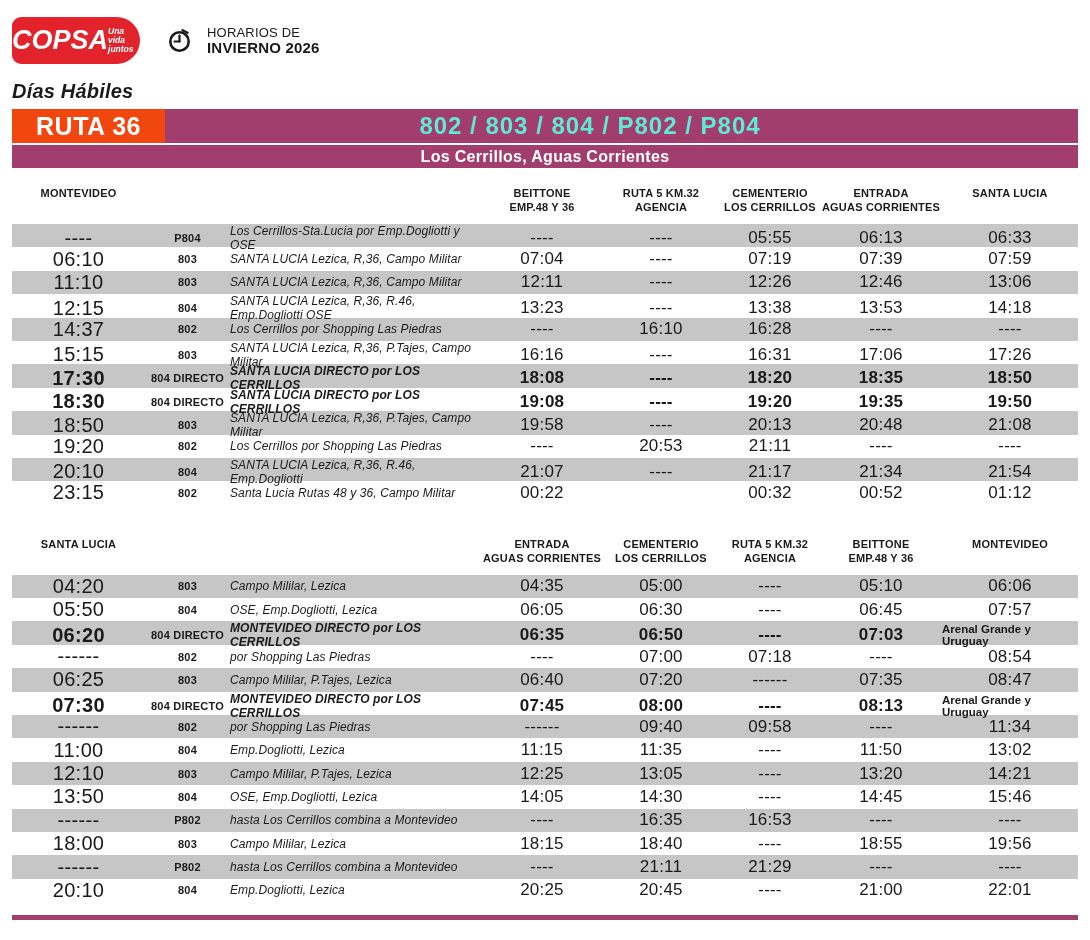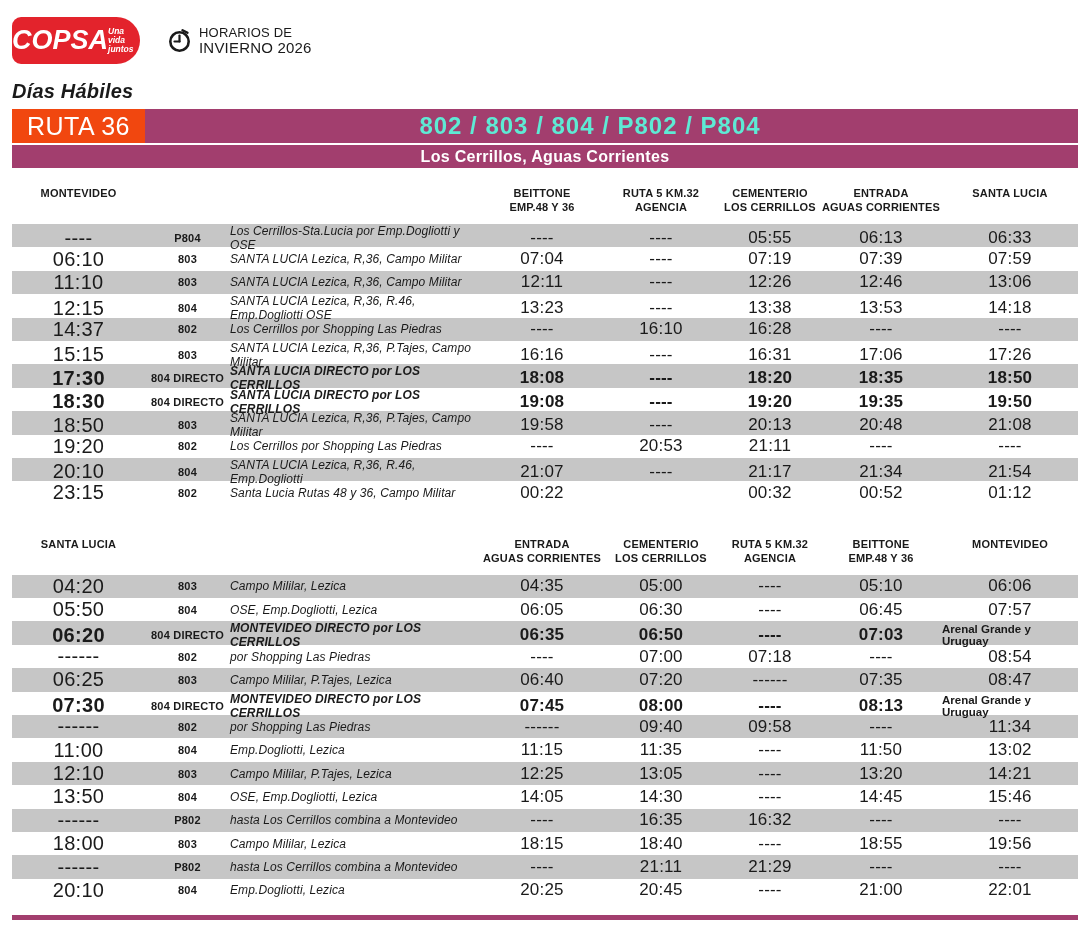--- a/index.html
+++ b/index.html
@@ -5,32 +5,32 @@
   html,body{margin:0;padding:0;background:#ffffff;}
   body{width:1090px;height:940px;font-family:"Liberation Sans",sans-serif;color:#1a1a1a;overflow:hidden;}
   .page{width:1066px;margin:0 12px;position:relative;}
 
   
   .brand-row{display:flex;align-items:center;padding-top:14px;height:52px;}
   .logo{background:#e3232c;border-radius:10px 26px 26px 10px;width:128px;height:47px;
         display:flex;flex-direction:row;align-items:center;justify-content:center;color:#fff;}
   .logo .copsa{font-size:27px;font-weight:bold;font-style:italic;letter-spacing:0px;line-height:24px;}
   .logo .tag{font-size:8.5px;font-style:italic;font-weight:bold;line-height:9px;}
-  .sched{display:flex;align-items:center;margin-left:27px;}
+  .sched{display:flex;align-items:center;margin-left:27px;gap:8px;}
   .clock{margin-right:7px;}
   .sched-text .l1{font-size:13px;line-height:14px;letter-spacing:0.2px;}
-  .sched-text .l2{font-size:15px;font-weight:normal;line-height:15px;letter-spacing:0.2px;}
+  .sched-text .l2{font-size:15px;font-weight:bold;line-height:15px;letter-spacing:0.2px;}
 
   .days{font-size:20px;font-weight:bold;font-style:italic;margin-top:14px;letter-spacing:0.2px;}
 
   
   .bar1{margin-top:6px;height:34px;background:var(--maroon);display:flex;align-items:center;position:relative;}
   .ruta-badge{position:absolute;left:0;top:0;height:34px;background:var(--orange);
-              display:flex;align-items:center;justify-content:center;width:133px;
-              color:#fff;font-size:25px;font-weight:normal;letter-spacing:0.5px;}
+              display:flex;align-items:center;justify-content:center;width:153px;
+              color:#fff;font-size:25px;font-weight:bold;letter-spacing:0.5px;}
   .bar1 .nums{flex:1;text-align:center;color:#5eead4;font-size:24px;font-weight:bold;letter-spacing:1px;padding-left:90px;}
   .bar2{margin-top:2px;height:23px;background:var(--maroon);display:flex;align-items:center;justify-content:center;
         color:#fff;font-size:16px;font-weight:bold;letter-spacing:0.3px;}
 
   
   .grid{display:grid;grid-template-columns:133px 85px 252px 120px 118px 100px 122px 136px;}
   .thead{margin-top:16px;padding:2px 0 10px 0;}
   .th{font-size:11px;font-weight:bold;text-align:center;line-height:14px;letter-spacing:0.2px;}
   .th.origin{text-align:center;}
   .trow{height:23.4px;align-items:center;}
@@ -352,21 +352,21 @@
         <div class="cell c-time">----</div>
         <div class="cell c-time">14:45</div>
         <div class="cell c-time">15:46</div>
       </div>
       <div class="trow grid gray">
         <div class="cell c-dep">------</div>
         <div class="cell c-route">P802</div>
         <div class="cell c-desc">hasta Los Cerrillos combina a Montevideo</div>
         <div class="cell c-time">----</div>
         <div class="cell c-time">16:35</div>
-        <div class="cell c-time">16:32</div>
+        <div class="cell c-time">16:53</div>
         <div class="cell c-time">----</div>
         <div class="cell c-time">----</div>
       </div>
       <div class="trow grid">
         <div class="cell c-dep">18:00</div>
         <div class="cell c-route">803</div>
         <div class="cell c-desc">Campo Mililar, Lezica</div>
         <div class="cell c-time">18:15</div>
         <div class="cell c-time">18:40</div>
         <div class="cell c-time">----</div>

